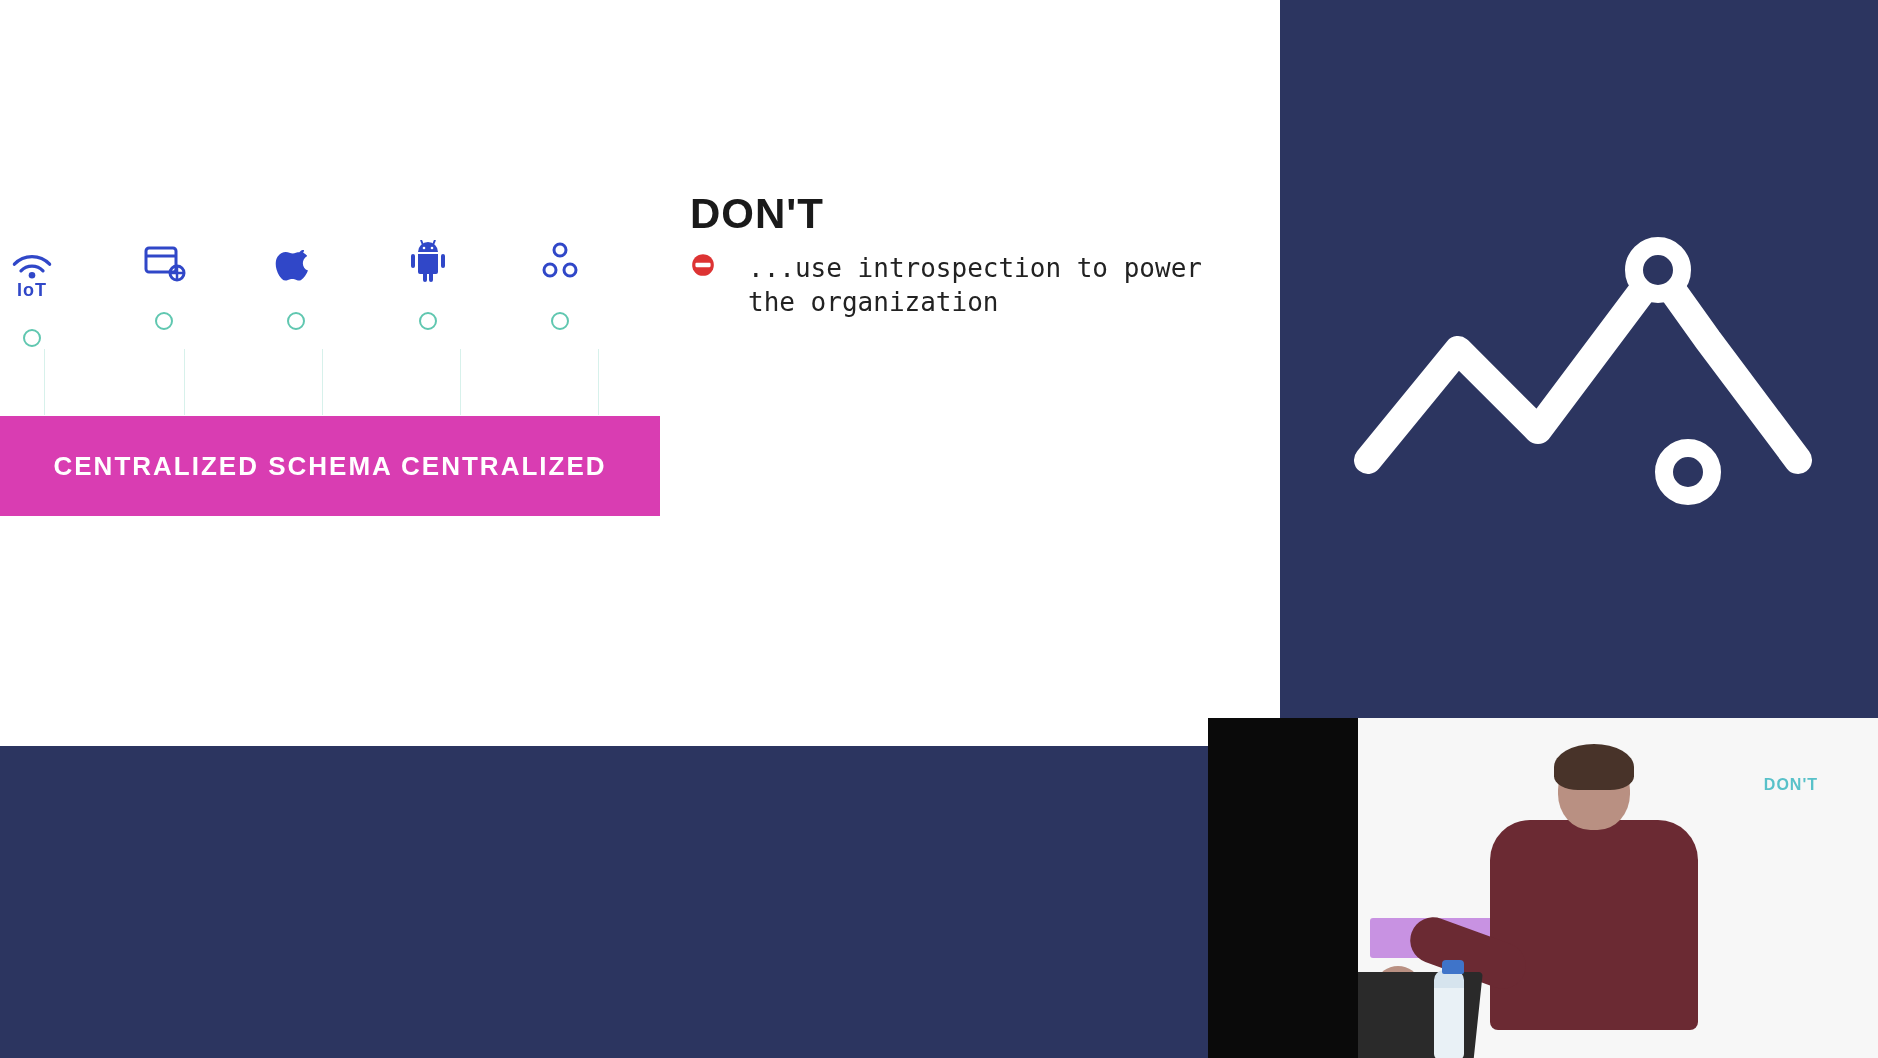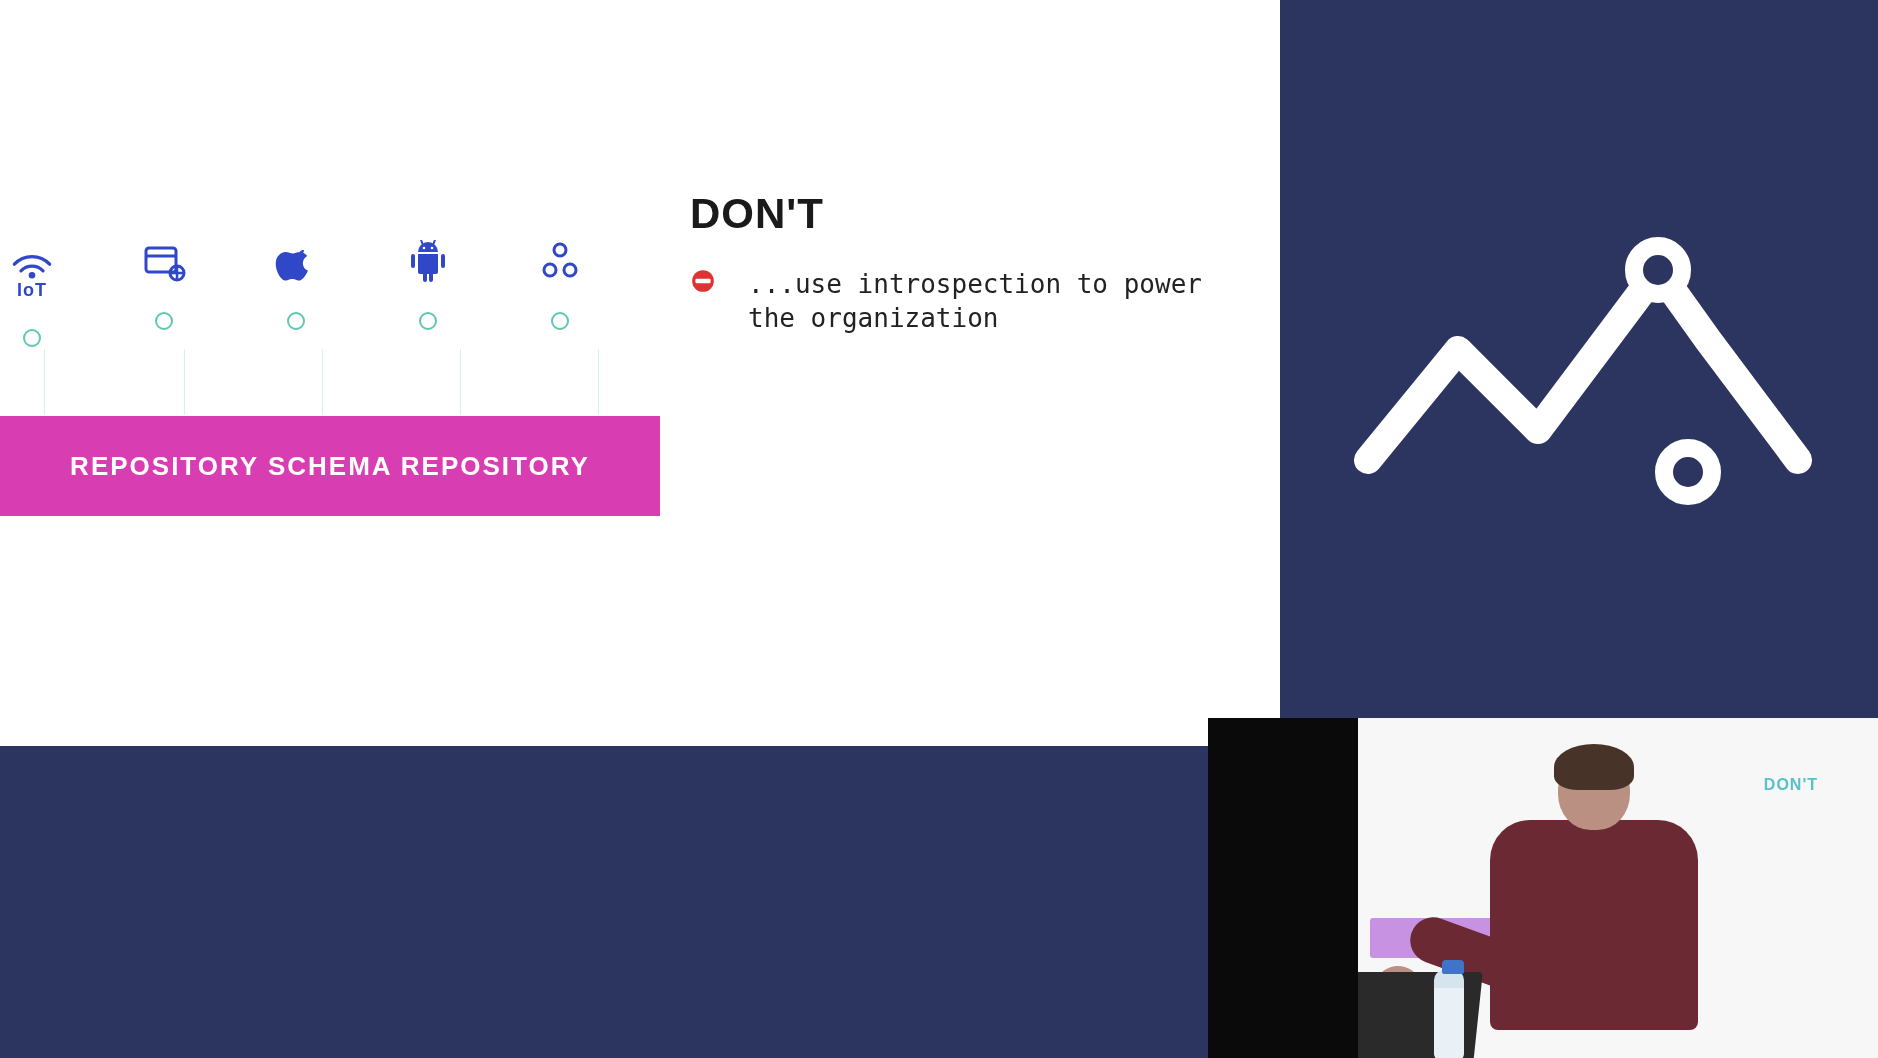--- a/index.html
+++ b/index.html
@@ -100,21 +100,21 @@
   }
   .h {
     font-size: 42px;
     font-weight: 900;
     letter-spacing: 1px;
     color: #1a1a1a;
   }
   .item {
     display: flex;
     gap: 32px;
-    margin-top: 30px;
+    margin-top: 14px;
     align-items: flex-start;
   }
   .item .badge { flex: 0 0 26px; height: 26px; }
   .item p {
     font-family: "SFMono-Regular", Menlo, Consolas, monospace;
     font-size: 26px;
     line-height: 1.3;
     color: #222;
   }
   .do-block { margin-top: 90px; }
@@ -296,21 +296,21 @@
 
   <div class="connector">
     <div class="c1"></div>
       <div class="c2"></div>
       <div class="c3"></div>
       <div class="c4"></div>
       <div class="c5"></div>
   </div>
 
   <div class="repo-box">
-    <span>REPOSITORY SCHEMA REPOSITORY</span>
+    <span>CENTRALIZED SCHEMA CENTRALIZED</span>
   </div>
 
   <div class="textcol">
     <div>
       <div class="h">DON'T</div>
       <div class="item">
         <svg class="badge" viewBox="0 0 24 24">
           <circle cx="12" cy="12" r="10" fill="#d33"></circle>
             <rect x="5" y="10" width="14" height="4" rx="1" fill="#fff"></rect>
         </svg>

